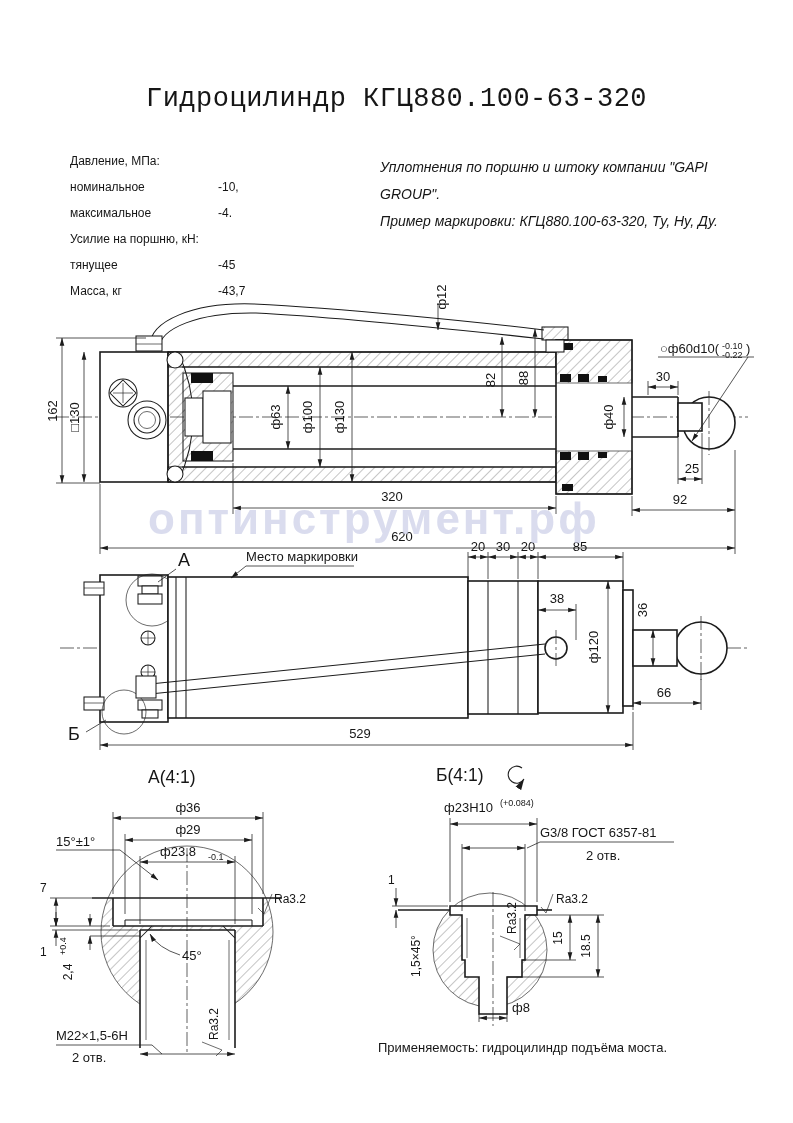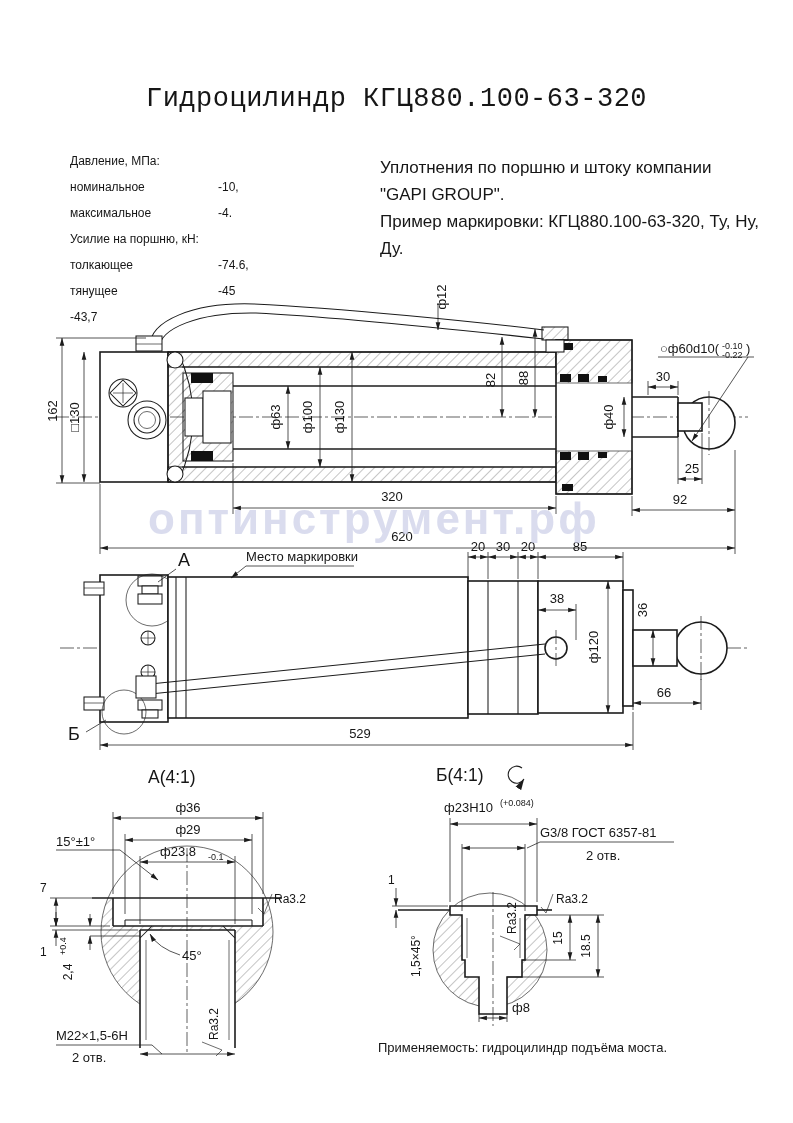--- a/index.html
+++ b/index.html
@@ -3,21 +3,21 @@
 <meta charset="utf-8">
 <style>
   html,body{margin:0;padding:0;background:#fff;}
   #page{position:relative;width:793px;height:1123px;background:#fff;overflow:hidden;
         font-family:"Liberation Sans",sans-serif;color:#161616;}
   .title{position:absolute;top:84px;left:0;width:100%;text-align:center;
          font-size:27px;letter-spacing:.5px;white-space:nowrap;font-family:Liberation Mono, monospace;}
   .specs{position:absolute;left:70px;top:148px;width:260px;font-size:12px;line-height:26px;}
   .specrow{display:flex;}
   .specrow .lbl{width:148px;}
-  .notes{position:absolute;left:380px;top:154px;width:380px;font-size:17px;line-height:27px;}
+  .notes{position:absolute;left:380px;top:154px;width:380px;font-size:14px;line-height:27px;font-style:italic;}
   .footer{position:absolute;left:378px;top:1040px;font-size:13px;}
   .watermark{position:absolute;left:148px;top:494px;font-size:44px;letter-spacing:3px;
              opacity:.62;z-index:6;pointer-events:none;white-space:nowrap;font-weight:bold;}
   svg{position:absolute;left:0;top:0;z-index:2;}
   svg text{font-family:"Liberation Sans",sans-serif;fill:#161616;}
   .thick{stroke:#1c1c1c;stroke-width:1.6;}
   .med{stroke:#1c1c1c;stroke-width:1.05;}
   .thin{stroke:#1c1c1c;stroke-width:.65;}
   .dim{stroke:#1c1c1c;stroke-width:.75;}
   .cl{stroke:#1c1c1c;stroke-width:.7;stroke-dasharray:14 3 3 3;}
@@ -37,28 +37,25 @@
     <div class="specrow">
       <span class="lbl">номинальное</span>
       <span>-10,</span>
     </div>
     <div class="specrow">
       <span class="lbl">максимальное</span>
       <span>-4.</span>
     </div>
     <div>Усилие на поршню, кН:</div>
     <div class="specrow">
-      <span class="lbl">толкающее</span>
-      <span>-74.6,</span>
-    </div>
-    <div class="specrow">
       <span class="lbl">тянущее</span>
       <span>-45</span>
     </div>
     <div class="specrow">
+      <span class="lbl">Масса, кг</span>
       <span>-43,7</span>
     </div>
   </div>
 
   <div class="notes">
     <div>Уплотнения по поршню и штоку компании "GAPI GROUP".</div>
     <div>Пример маркировки: КГЦ880.100-63-320, Ту, Ну, Ду.</div>
   </div>
 
   <svg width="793" height="1123" viewBox="0 0 793 1123">

